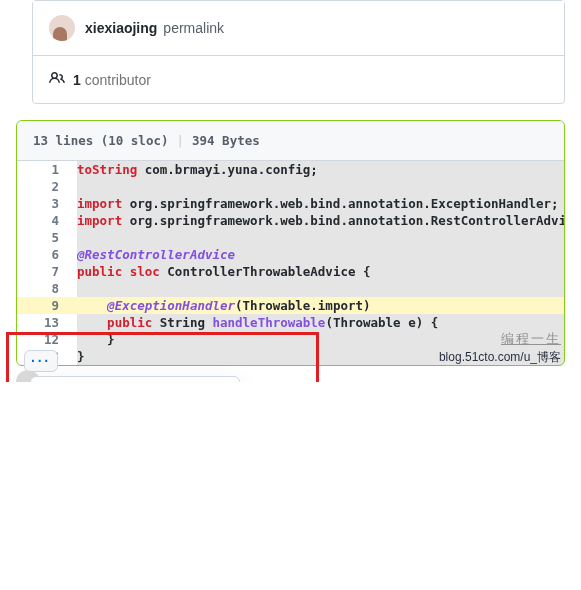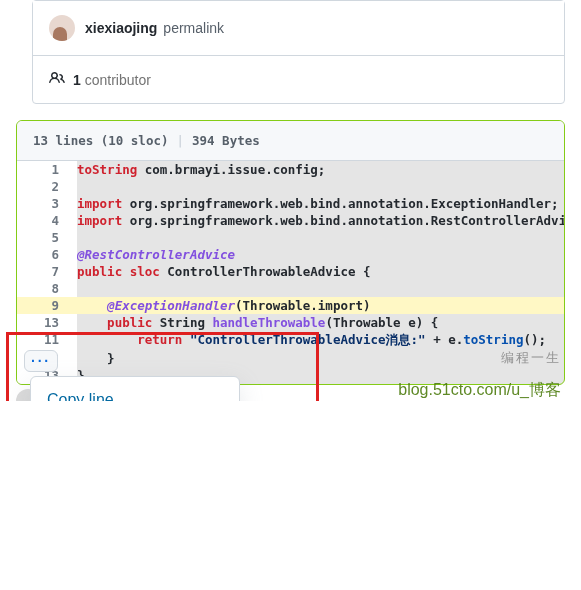--- a/index.html
+++ b/index.html
@@ -156,27 +156,28 @@
     }
     .watermark1 {
       position: absolute;
       right: 20px;
       bottom: 34px;
       font-size: 13px;
       color: #8a8a8a;
       letter-spacing: 2px;
       opacity: 0.9;
       z-index: 5;
+      text-decoration: underline;
     }
     .watermark2 {
       position: absolute;
       right: 20px;
-      bottom: 0;
-      font-size: 16px;
-      color: #4d7c0f;
+      bottom: 16px;
+      font-size: 12px;
+      color: #0f172a;
       opacity: 0.9;
       z-index: 5;
     }
     .bottom-avatar {
       position: absolute;
       left: 16px;
       bottom: 0px;
       width: 24px;
       height: 12px;
       background: #dadada;
@@ -207,21 +208,21 @@
 <div class="file-box">
   <div class="file-header">
     <span>13 lines (10 sloc)</span>
     <span class="divider">|</span>
     <span>394 Bytes</span>
   </div>
   <table class="code-table">
     <tbody id="code-body">
         <tr>
           <td class="line-num">1</td>
-          <td class="code-cell"><span class="k-pkg">toString</span><span> com.brmayi.issue.config;</span></td>
+          <td class="code-cell"><span class="k-pkg">toString</span><span> com.brmayi.yuna.config;</span></td>
         </tr>
         <tr>
           <td class="line-num">2</td>
           <td class="code-cell">&nbsp;</td>
         </tr>
         <tr>
           <td class="line-num">3</td>
           <td class="code-cell"><span class="k-imp">import</span><span> org.springframework.web.bind.annotation.ExceptionHandler;</span></td>
         </tr>
         <tr>
@@ -244,24 +245,20 @@
           <td class="line-num">8</td>
           <td class="code-cell">&nbsp;</td>
         </tr>
         <tr class="highlighted">
           <td class="line-num">9</td>
           <td class="code-cell"><span>    </span><span class="k-anno">@ExceptionHandler</span><span>(</span><span class="k-type">Throwable</span><span>.import)</span></td>
         </tr>
         <tr>
           <td class="line-num">13</td>
           <td class="code-cell"><span>    </span><span class="k-mod">public</span><span> </span><span class="k-type">String</span><span> </span><span class="k-method">handleThrowable</span><span>(</span><span class="k-type">Throwable</span><span> e) {</span></td>
-        </tr>
-        <tr>
-          <td class="line-num">11</td>
-          <td class="code-cell"><span>        </span><span class="k-mod">return</span><span> </span><span class="k-str">"ControllerThrowableAdvice消息:"</span><span> + e.</span><span class="k-call">toString</span><span>();</span></td>
         </tr>
         <tr>
           <td class="line-num">12</td>
           <td class="code-cell"><span>    }</span></td>
         </tr>
         <tr>
           <td class="line-num">13</td>
           <td class="code-cell"><span>}</span></td>
         </tr>
       </tbody>

